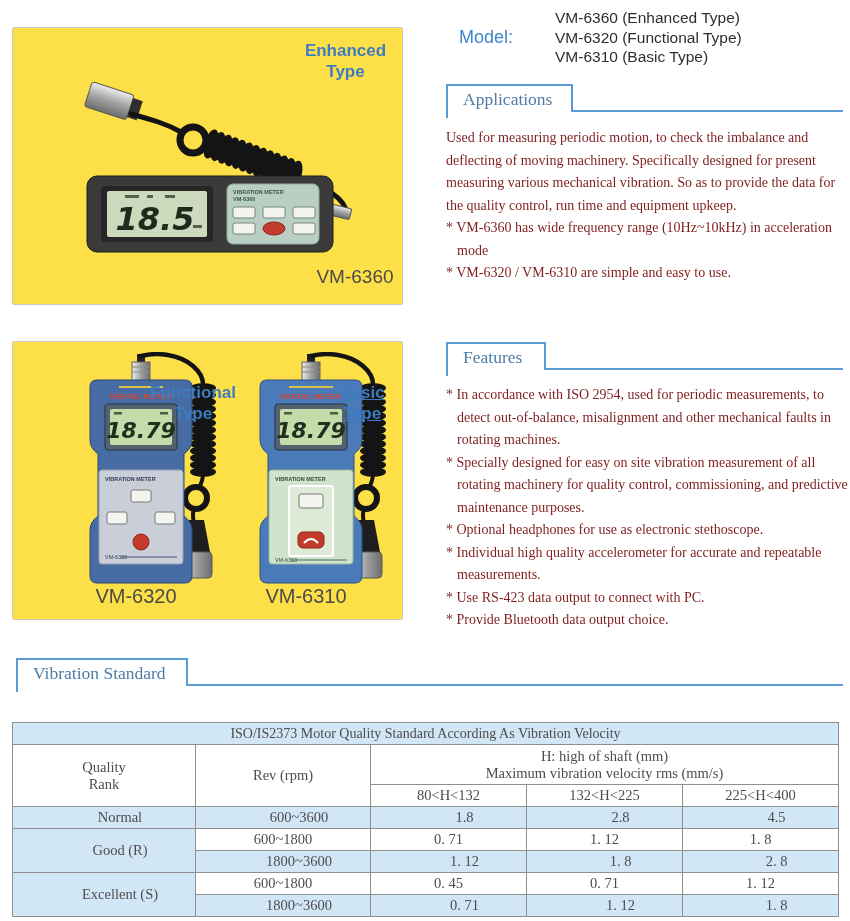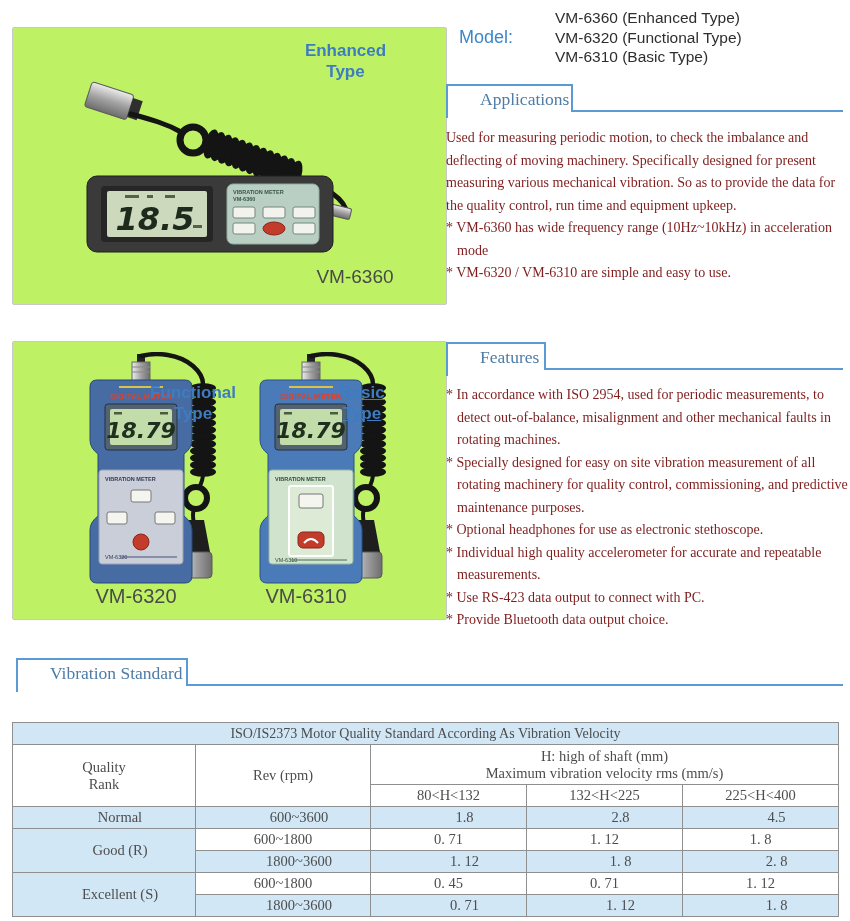--- a/index.html
+++ b/index.html
@@ -1,35 +1,35 @@
 <!DOCTYPE html>
 <html><head>
 <meta charset="utf-8">
 <style>
   html,body{margin:0;padding:0;background:#fff;}
   #page{position:relative;width:850px;height:921px;background:#ffffff;overflow:hidden;
         font-family:"Liberation Serif",serif;color:#4d4d4d;}
 
   
-  .img-box{position:absolute;background:#bef264;border:1px solid #c9c9c9;border-radius:2px;padding-left:44px;}
+  .img-box{position:absolute;background:#fde047;border:1px solid #c9c9c9;border-radius:2px;}
   .type-label{position:absolute;font-family:"Liberation Sans",sans-serif;font-weight:bold;
               color:#3e7cc2;font-size:17px;line-height:21px;text-align:center;white-space:pre-line;z-index:5;}
   .caption{position:absolute;font-family:"Liberation Sans",sans-serif;color:#4a4a4a;
            font-size:19px;text-align:center;}
 
   
   .model-label{position:absolute;left:459px;top:27px;font-family:"Liberation Sans",sans-serif;
                font-size:18px;color:#3e86c8;}
   .model-list{position:absolute;left:555px;top:8px;font-family:"Liberation Sans",sans-serif;
               font-size:15.5px;line-height:19.5px;color:#2e2e2e;}
 
   
   .tab{position:absolute;border:2px solid #5b9bd5;border-bottom:none;background:#fff;box-sizing:border-box;}
   .tab::before{content:"";position:absolute;left:-2px;top:100%;width:2px;height:6px;background:#5b9bd5;}
-  .tab .tab-title{font-size:17.5px;color:#4e7ca6;padding-left:32px;line-height:27px;white-space:nowrap;}
+  .tab .tab-title{font-size:17.5px;color:#4e7ca6;padding-left:15px;line-height:27px;white-space:nowrap;}
   .tab-line{position:absolute;height:2px;background:#5b9bd5;}
 
   
   .body-text{position:absolute;font-size:14px;line-height:22.5px;color:#7f1d1d;}
   .body-text p{margin:0;}
   .bullets{margin:0;padding:0;list-style:none;}
   .bullets li{margin:0;padding-left:11px;text-indent:-11px;}
 
   
   .vib-table{position:absolute;left:12px;top:722px;border-collapse:collapse;table-layout:fixed;

